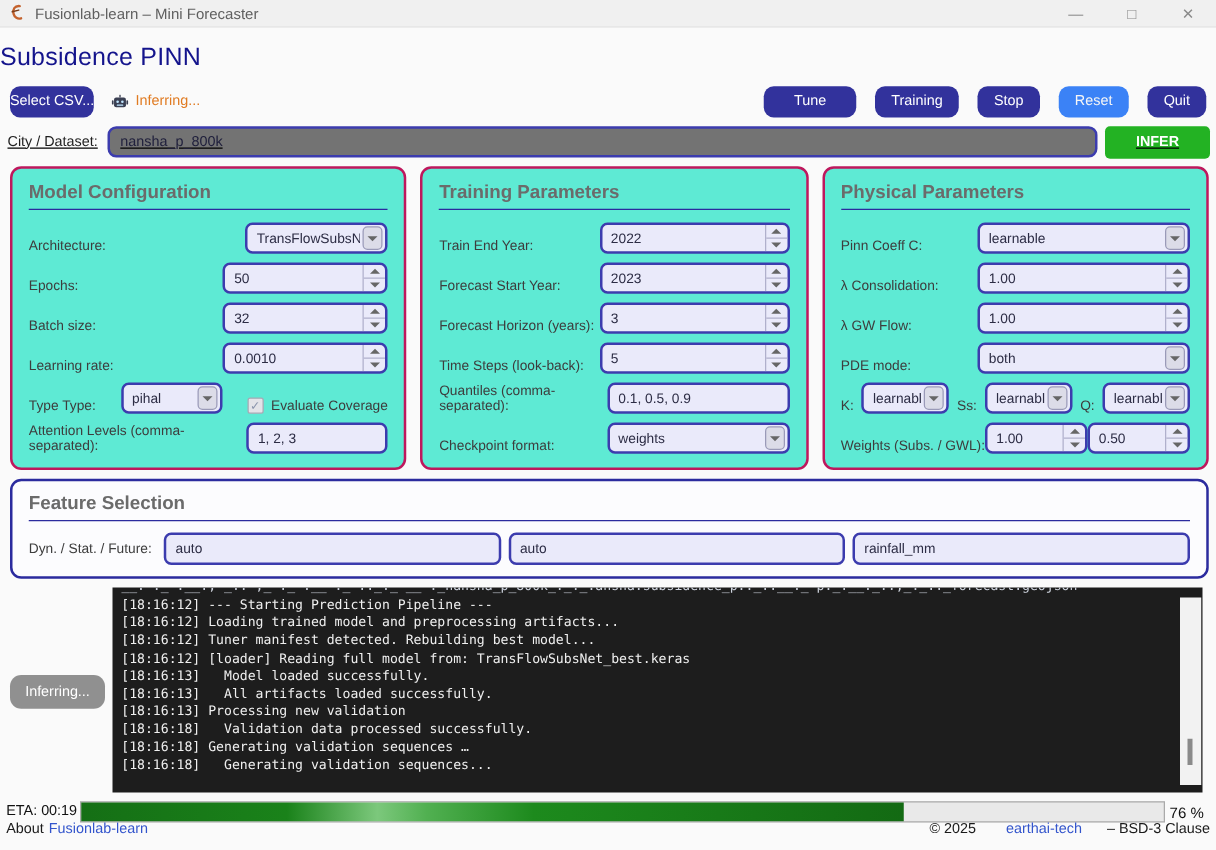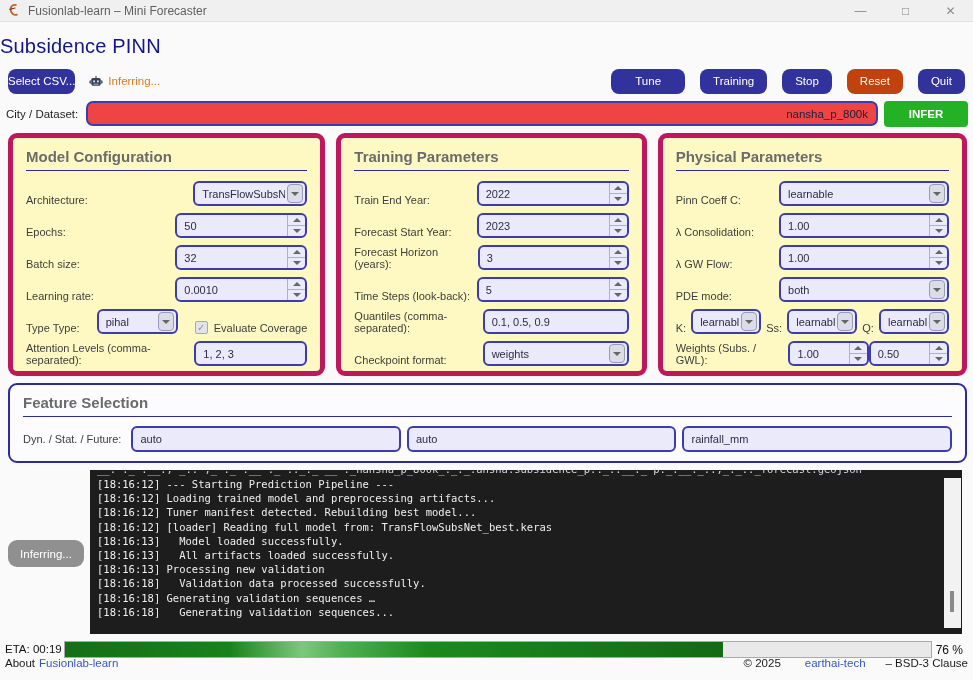--- a/index.html
+++ b/index.html
@@ -21,34 +21,34 @@
 
   
   .toolbar { position:absolute; top:68px; left:8px; right:8px; height:26px; display:flex; align-items:center; }
   .btn { background:#32329c; color:#fff; border:none; border-radius:8px; height:25px;
          font-size:11.5px; font-family:"Liberation Sans",sans-serif; padding:0 13px; cursor:pointer; }
   .btn-csv { padding:0 0; }
   .status-inline { display:flex; align-items:center; margin-left:14px; gap:5px; }
   .status-inline .txt { color:#e07b22; font-size:11.5px; }
   .toolbar-right { margin-left:auto; display:flex; gap:15px; }
   .btn-tune { padding:0 24px; }
-  .btn-disabled { background:#c2410c; color:#f6f6f6; cursor:default; }
-
-  
-  .dataset-row { position:absolute; top:100px; left:6px; right:5px; height:27px; display:flex; align-items:center; }
+  .btn-disabled { background:#3b82f6; color:#f6f6f6; cursor:default; }
+
+  
+  .dataset-row { position:absolute; top:100px; left:6px; right:5px; height:27px; display:flex; align-items:center;text-decoration:underline; }
   .dataset-row .lbl { font-size:11.5px; color:#1e1e1e; margin-right:8px; }
-  .text-field { background:#ef4444; border:2px solid #3c3cae; border-radius:7px; height:25px;
-                font-family:"Liberation Sans",sans-serif; font-size:11.5px; color:#20203c; padding:0 8px; outline:none;text-align:right; }
+  .text-field { background:#737373; border:2px solid #3c3cae; border-radius:7px; height:25px;
+                font-family:"Liberation Sans",sans-serif; font-size:11.5px; color:#20203c; padding:0 8px; outline:none; }
   .dataset-input { flex:1; margin-right:6px; }
   .btn-infer { background:#23b223; color:#fff; border:none; border-radius:4px; width:84px; height:26px;
                font-weight:bold; font-size:11.5px; cursor:pointer; }
 
   
   .panels { position:absolute; top:133px; left:8px; width:959px; display:flex; gap:11px; }
-  .panel { background:#fef9c3; border:5px solid #be185d; border-radius:9px; height:243px; padding:10px 13px 10px 13px; }
+  .panel { background:#5eead4; border:2px solid #be185d; border-radius:9px; height:243px; padding:10px 13px 10px 13px; }
   .panel-mc { width:318px; } .panel-tp { width:311px; } .panel-pp { width:310px; }
   .panel-title { font-size:15px; font-weight:bold; color:#6b6b6b; margin-bottom:5px; }
   .panel-rule { border:none; border-top:1px solid #2b2b9e; margin-bottom:9px; }
   .frow { display:flex; align-items:flex-end; justify-content:space-between; height:26px; margin-bottom:6px; }
   .flabel { font-size:11px; color:#3d3d3d; }
 
   
   .combo, .spin { background:#eaeafa; border:2px solid #3c3cae; border-radius:6px; height:25px;
                   display:flex; align-items:center; overflow:hidden; cursor:default; }
   .combo-val, .spin-val { flex:1; font-size:11px; color:#2c2c44; padding-left:7px; white-space:nowrap; overflow:hidden; }

